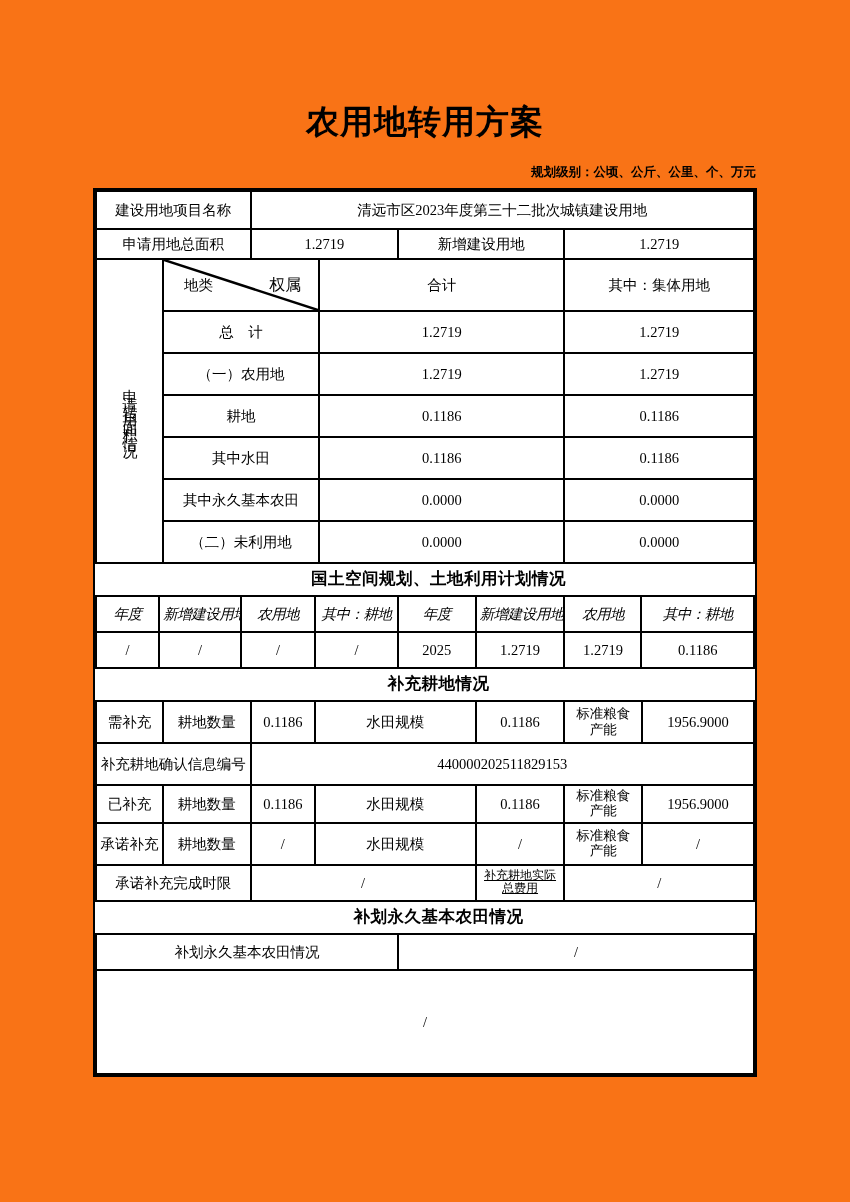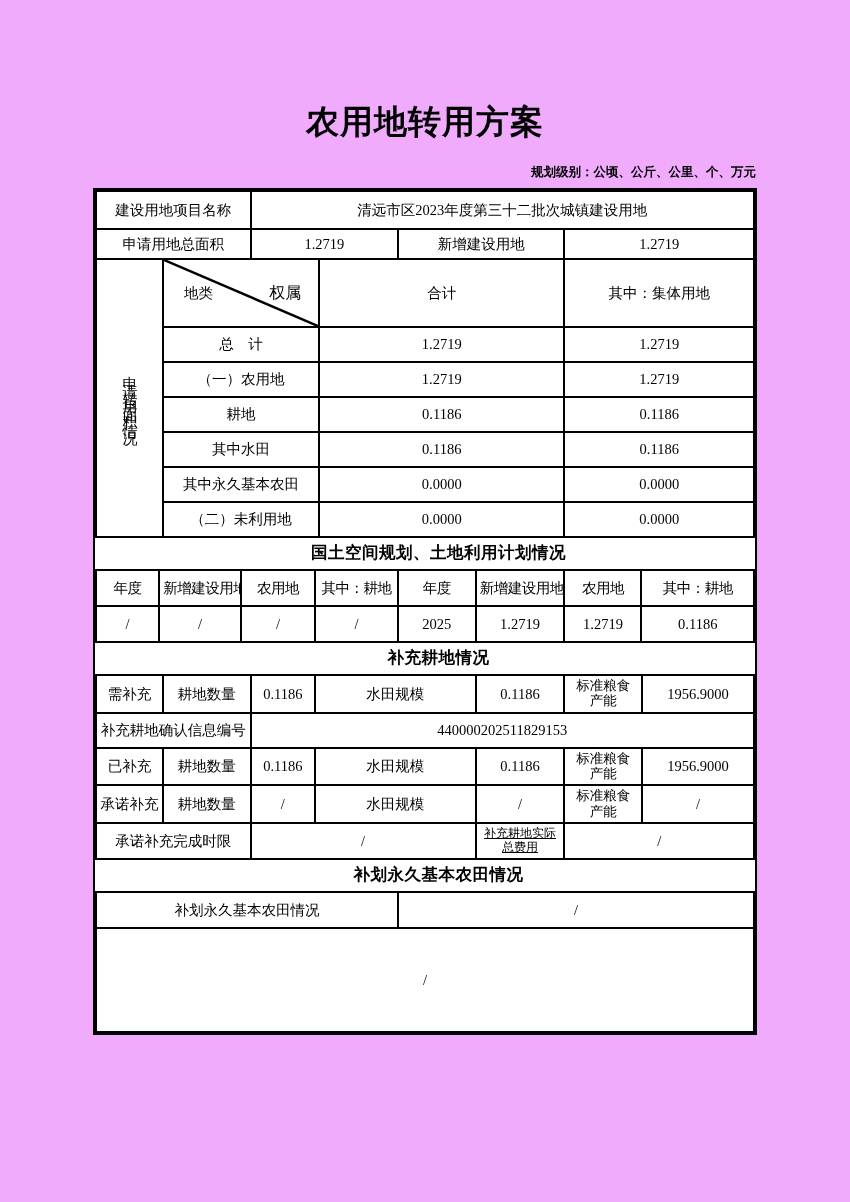--- a/index.html
+++ b/index.html
@@ -2,21 +2,21 @@
 <html><head>
 <meta charset="utf-8">
 <style>
   * { margin:0; padding:0; box-sizing:border-box; }
   html,body { background:#ffffff; }
   body {
     width:850px; height:1202px;
     font-family:"Liberation Serif","DejaVu Serif",serif;
     color:#000;
   }
-  .page { position:relative; width:850px; height:1202px; background:#f0abfc; overflow:hidden; }
+  .page { position:relative; width:850px; height:1202px; background:#f97316; overflow:hidden; }
 
   .title {
     padding-top:103px;
     text-align:center;
     font-family:"Liberation Sans","DejaVu Sans",sans-serif;
     font-weight:bold;
     font-size:33px;
     line-height:1.15;
     letter-spacing:1px;
   }
@@ -54,24 +54,24 @@
     display:flex; align-items:center; justify-content:center;
     font-family:"Liberation Sans","DejaVu Sans",sans-serif;
     font-weight:bold;
     font-size:16.5px;
     letter-spacing:0.5px;
     padding-left:27px;
   }
 
   tr.rh38 > td { height:38px; }
   tr.rh42 > td { height:30px; }
-  tr.rh68 > td { height:68px; }
+  tr.rh68 > td { height:52px; }
   tr.rh37 > td { height:37px; }
   tr.rh36 > td { height:36px; }
-  tr.rh35 > td { height:35px; }
+  tr.rh35 > td { height:42px; }
   tr.rh104 > td { height:104px; }
 
   td.al-l { text-align:left; padding-left:15px; }
 
   
   td.vcell { padding:0; }
   .vtext {
     display:inline-block;
     writing-mode:vertical-lr;
     text-orientation:upright;
@@ -79,21 +79,21 @@
     font-size:15px;
     line-height:1;
   }
 
   
   td.diag-cell { position:relative; padding:0; }
   .diag-svg { position:absolute; left:0; top:0; width:100%; height:100%; display:block; }
   .diag-bl { position:absolute; left:13%; top:50%; transform:translateY(-50%); font-size:14.5px; }
   .diag-tr { position:absolute; right:11%; top:50%; transform:translateY(-50%); font-size:16px; }
 
-  .hdr13 { font-size:13px; white-space:nowrap; letter-spacing:-0.5px; padding:2px 1px; }
+  .hdr13 { font-size:13px; white-space:nowrap; letter-spacing:-0.5px; padding:2px 1px;font-style:italic; }
 
   
   .w4 { display:inline-block; width:4.2em; line-height:1.15; font-size:13.5px; }
   .w6 { display:inline-block; width:6.2em; line-height:1.15; font-size:12px;text-decoration:underline; }
 </style>
 </head>
 <body>
 
 <div class="page">
 

